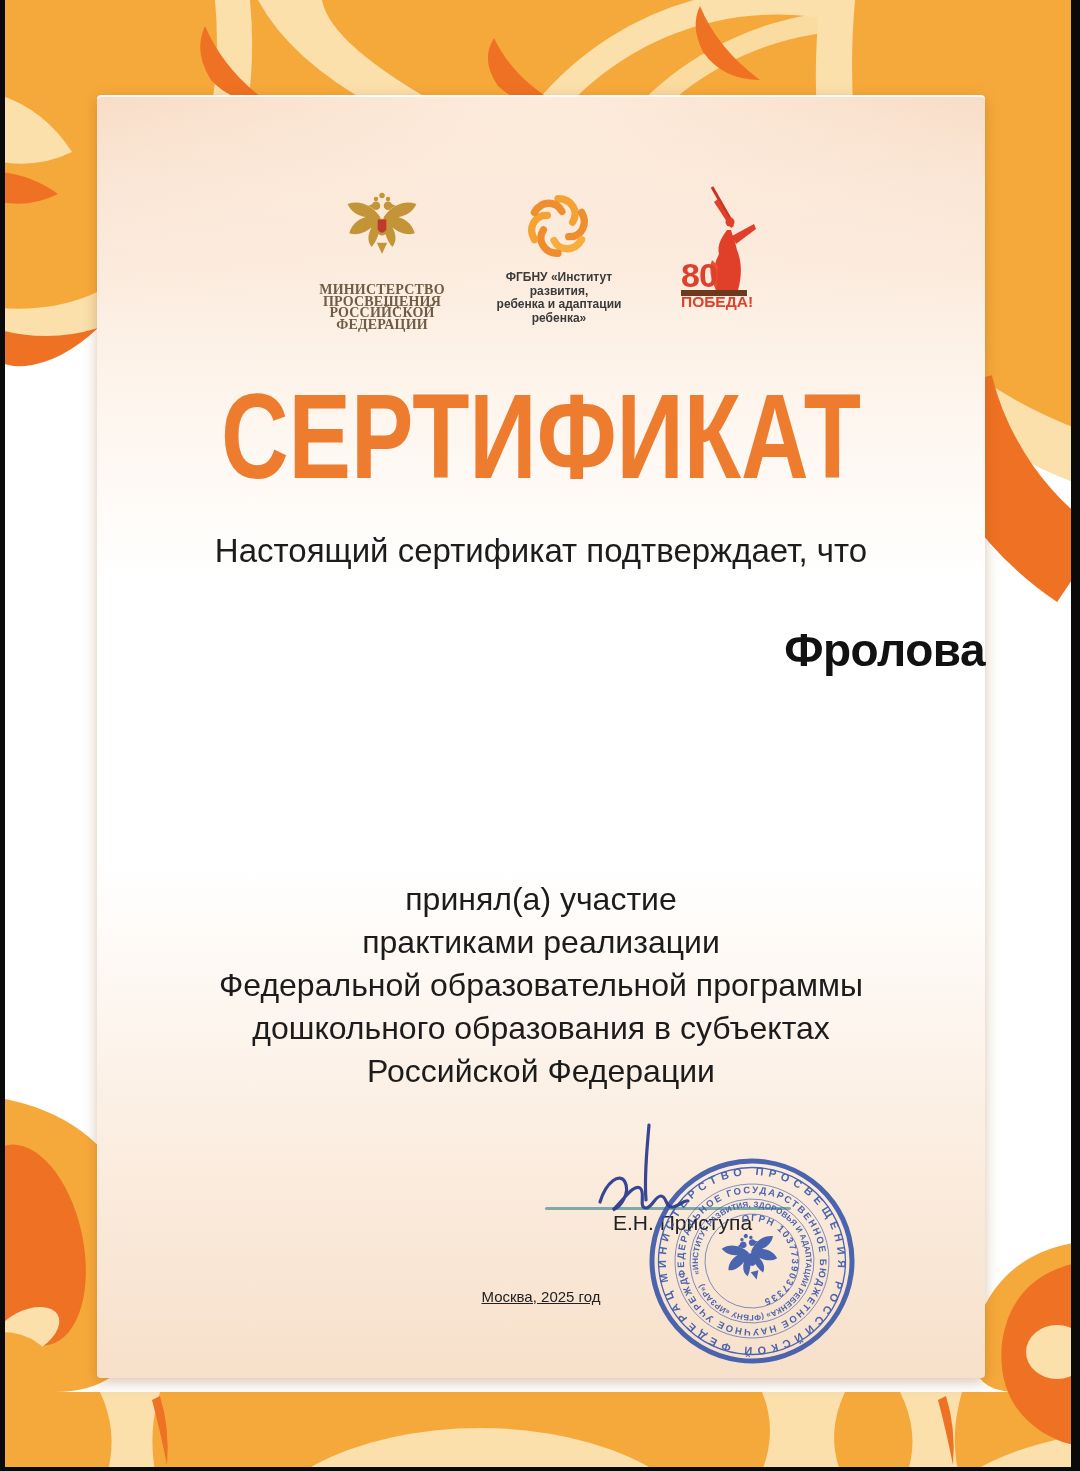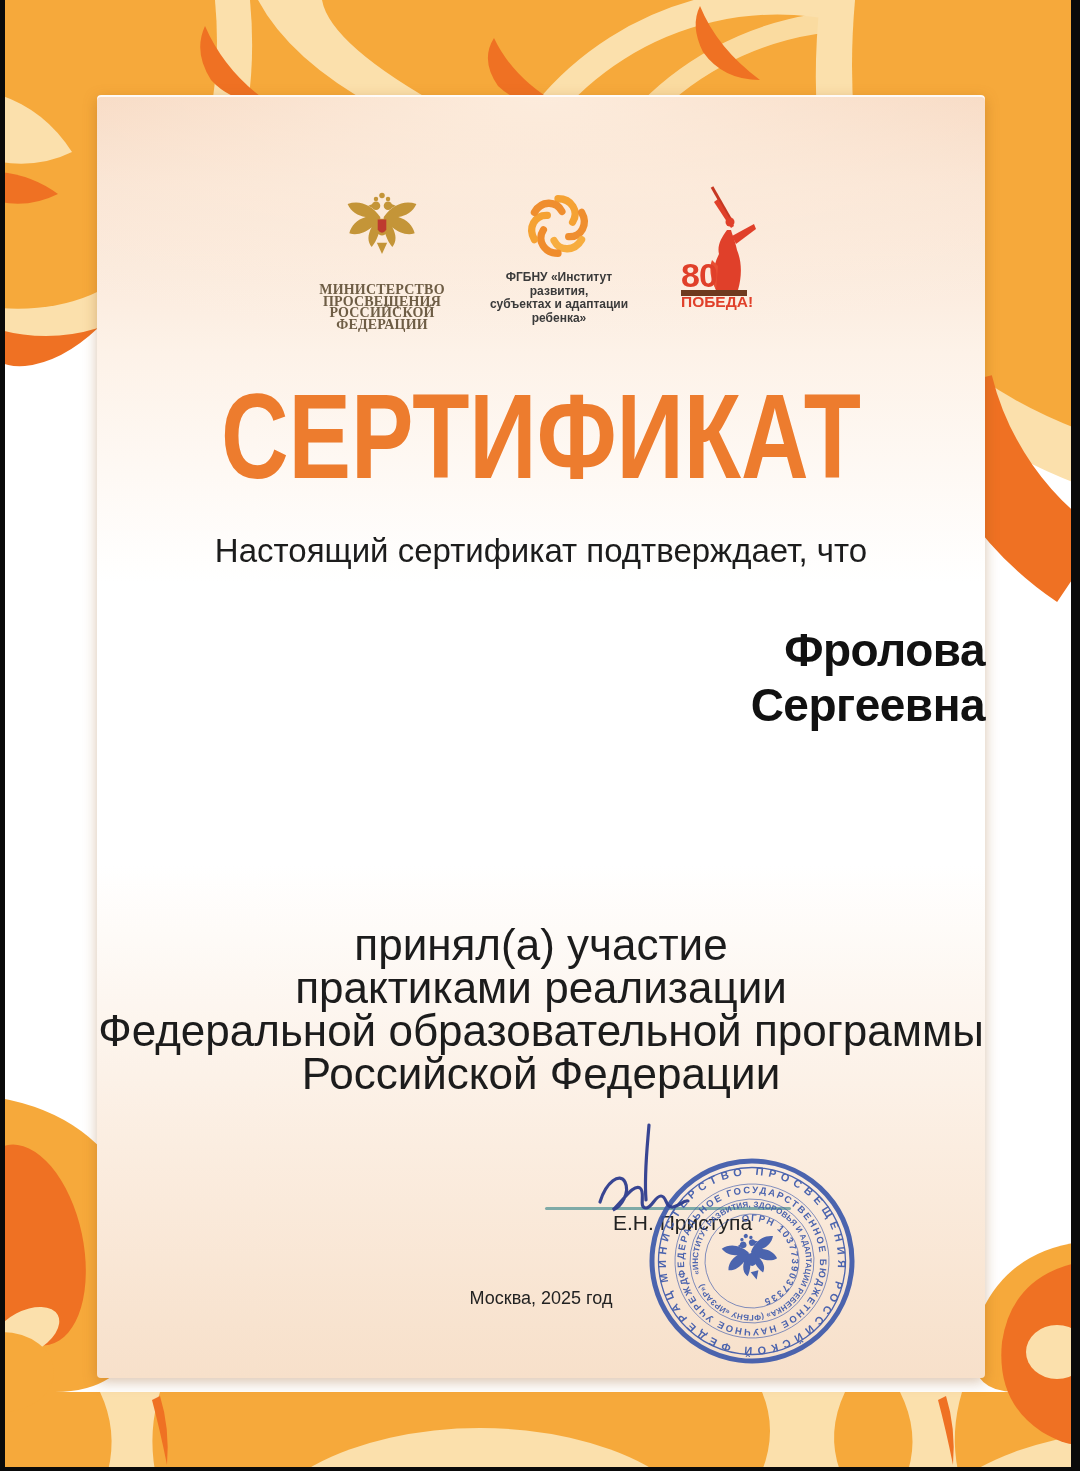--- a/index.html
+++ b/index.html
@@ -38,34 +38,34 @@
   }
   .cert-subtitle{
     left:0;top:436px;width:100%;text-align:center;
     font-size:33px;line-height:40px;color:#1C1C1C;
   }
   .cert-name{
     left:0;top:528px;width:100%;text-align:right;
     font-size:46px;line-height:55px;font-weight:bold;color:#111;letter-spacing:-.5px;
   }
   .cert-body{
-    left:0;top:828px;width:100%;text-align:center;
-    font-size:44px;line-height:43px;color:#1C1C1C;
+    left:0;top:783px;width:100%;text-align:center;
+    font-size:32px;line-height:43px;color:#1C1C1C;
   }
   .director-block{
     left:235px;top:1089px;font-size:22px;line-height:28px;color:#222;
   }
   .sig-line{
     left:448px;top:1112px;width:246px;height:3px;background:#7FAAA7;border-radius:2px;
   }
   .signer-name{
     left:516px;top:1116px;font-size:21px;color:#222;
   }
   .city-year{
-    left:0;top:1193px;width:100%;text-align:center;font-size:18px;color:#222;
+    left:0;top:1193px;width:100%;text-align:center;font-size:15px;color:#222;text-decoration:underline;
   }
   .stamp-svg{left:550px;top:1061px;opacity:.92;}
   .stamp-text{fill:#3D59AB;font-family:"Liberation Sans",sans-serif;}
   .overlay{position:absolute;left:0;top:0;z-index:3;pointer-events:none;}
   .victory-label{fill:#E0402A;font-family:"Liberation Sans",sans-serif;font-weight:bold;}
 </style>
 </head>
 <body>
 
 <div class="page">
@@ -140,21 +140,21 @@
         <path d="M37,9 C51,9 59,22 52,33" stroke="#F5A233"></path>
         <path d="M37,9 C51,9 59,22 52,33" stroke="#EF8E2F" transform="rotate(60 37 37)"></path>
         <path d="M37,9 C51,9 59,22 52,33" stroke="#F7AD3F" transform="rotate(120 37 37)"></path>
         <path d="M37,9 C51,9 59,22 52,33" stroke="#F08C2C" transform="rotate(180 37 37)"></path>
         <path d="M37,9 C51,9 59,22 52,33" stroke="#F5A233" transform="rotate(240 37 37)"></path>
         <path d="M37,9 C51,9 59,22 52,33" stroke="#EF8E2F" transform="rotate(300 37 37)"></path>
       </g>
     </svg>
     <div class="abs inst-caption">
       <div>ФГБНУ «Институт развития,</div>
-      <div>субъектах и адаптации</div>
+      <div>ребенка и адаптации</div>
       <div>ребенка»</div>
     </div>
 
     <svg class="abs" style="left:583px;top:91px;" width="78" height="124" viewBox="0 0 78 124">
       <g>
         <path d="M32,1 L52,36" stroke="#C63722" stroke-width="3" fill="none"></path>
         <path d="M51,42 L34,16 L38,13 L54,40 Z" fill="#E0402A"></path>
         <circle cx="50" cy="36" r="4.5" fill="#E0402A"></circle>
         <path d="M52,50 L74,38 L76,43 L56,58 Z" fill="#E0402A"></path>
         <path d="M47,44 C41,52 37,60 39,68 C33,80 31,92 36,104 L58,104 C62,90 62,76 57,64 C55,54 52,48 51,44 Z" fill="#E0402A"></path>
@@ -163,27 +163,27 @@
       <text x="1" y="101" font-size="34" letter-spacing="-1" class="victory-label">80</text>
       <rect x="1" y="104" width="66" height="6" fill="#6E3A1F"></rect>
       <text x="1" y="121" font-size="15.5" class="victory-label">ПОБЕДА!</text>
     </svg>
 
     <div class="abs cert-title">СЕРТИФИКАТ</div>
     <div class="abs cert-subtitle">Настоящий сертификат подтверждает, что</div>
 
     <div class="abs cert-name">
       <div>Фролова</div>
-      <div>Сергеевна</div>
     </div>
 
     <div class="abs cert-body">
       <div>принял(а) участие</div>
       <div>практиками реализации</div>
       <div>Федеральной образовательной программы</div>
+      <div>дошкольного образования в субъектах</div>
       <div>Российской Федерации</div>
     </div>
 
     <div class="abs sig-line"></div>
     <div class="abs signer-name">Е.Н. Приступа</div>
     <div class="abs city-year">Москва, 2025 год</div>
 
     <svg class="abs stamp-svg" width="210" height="210" viewBox="0 0 210 210">
       <g transform="rotate(-14 105 105)" class="stamp-text">
         <circle cx="105" cy="105" r="100" fill="none" stroke="#3D59AB" stroke-width="5"></circle>

